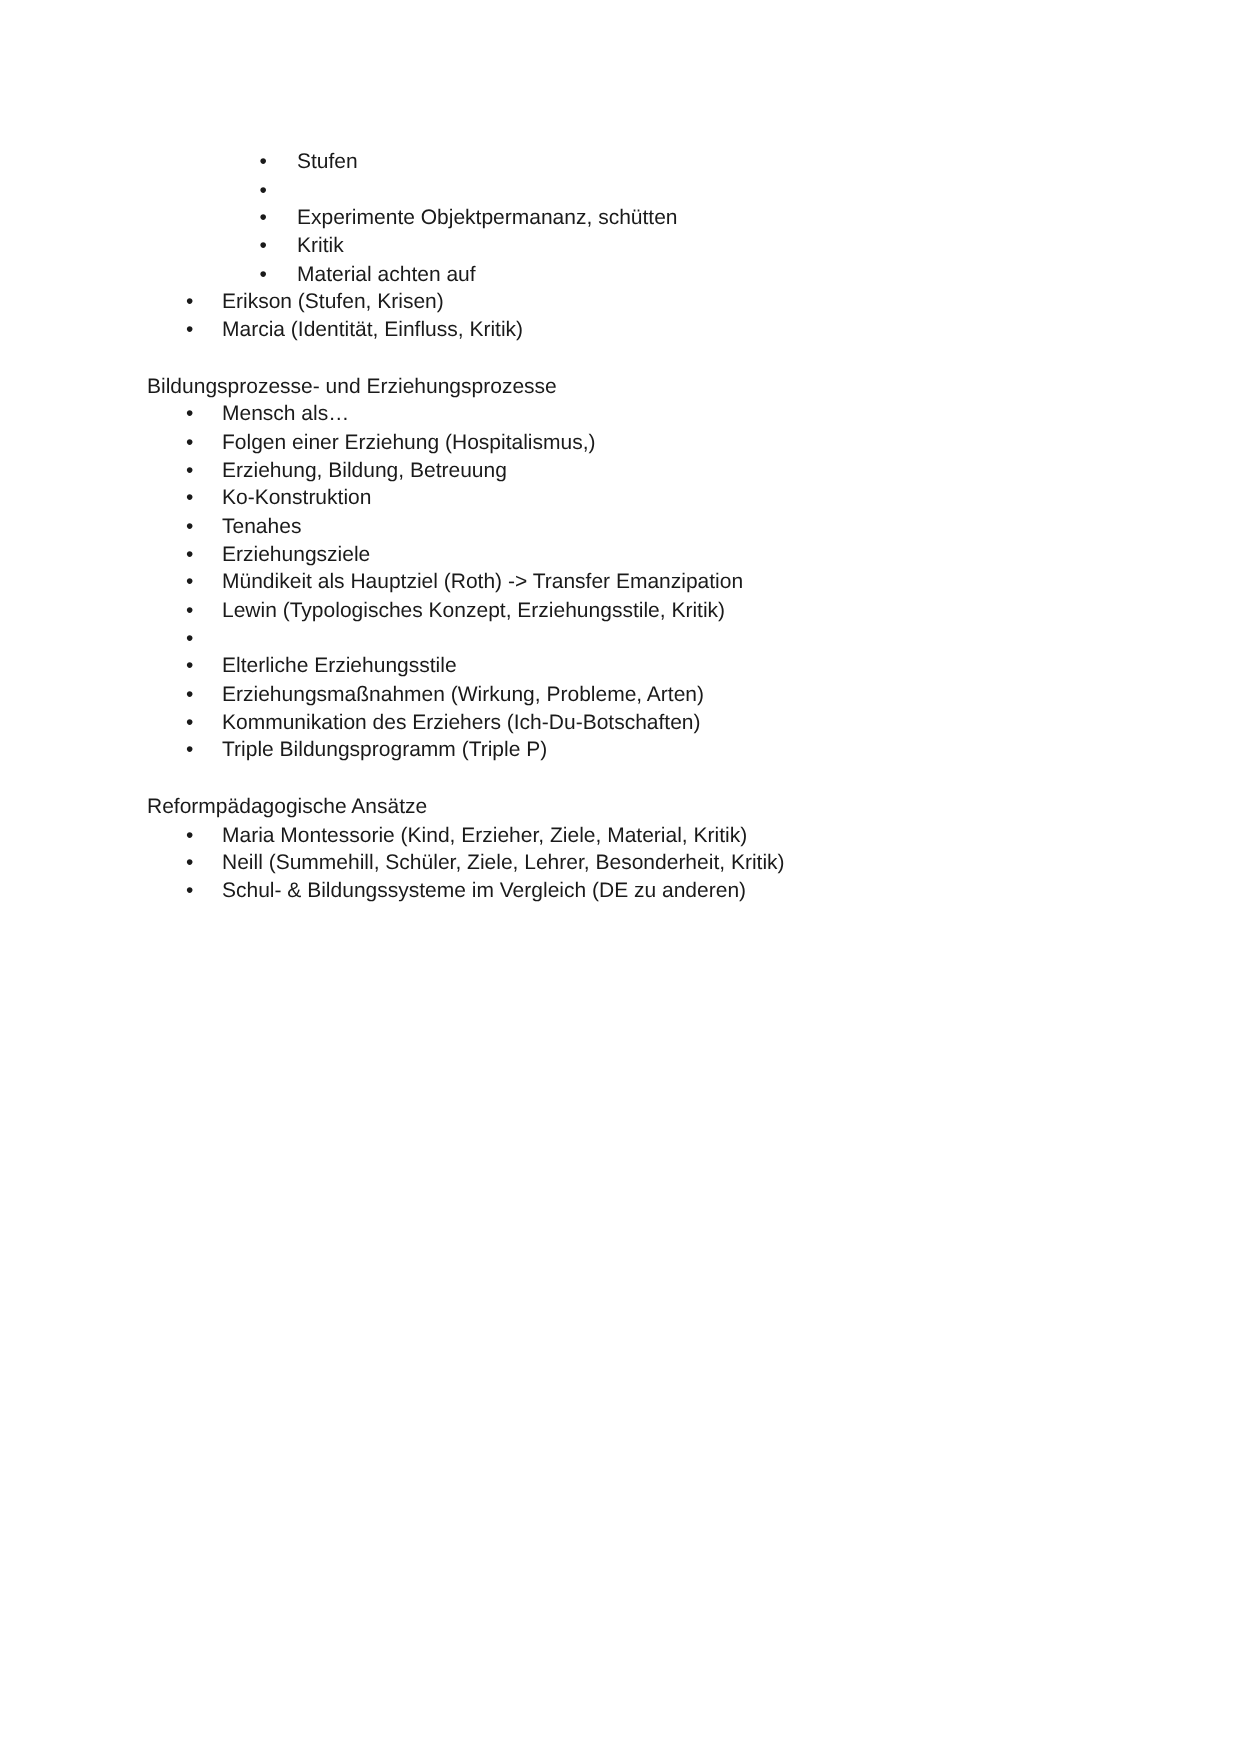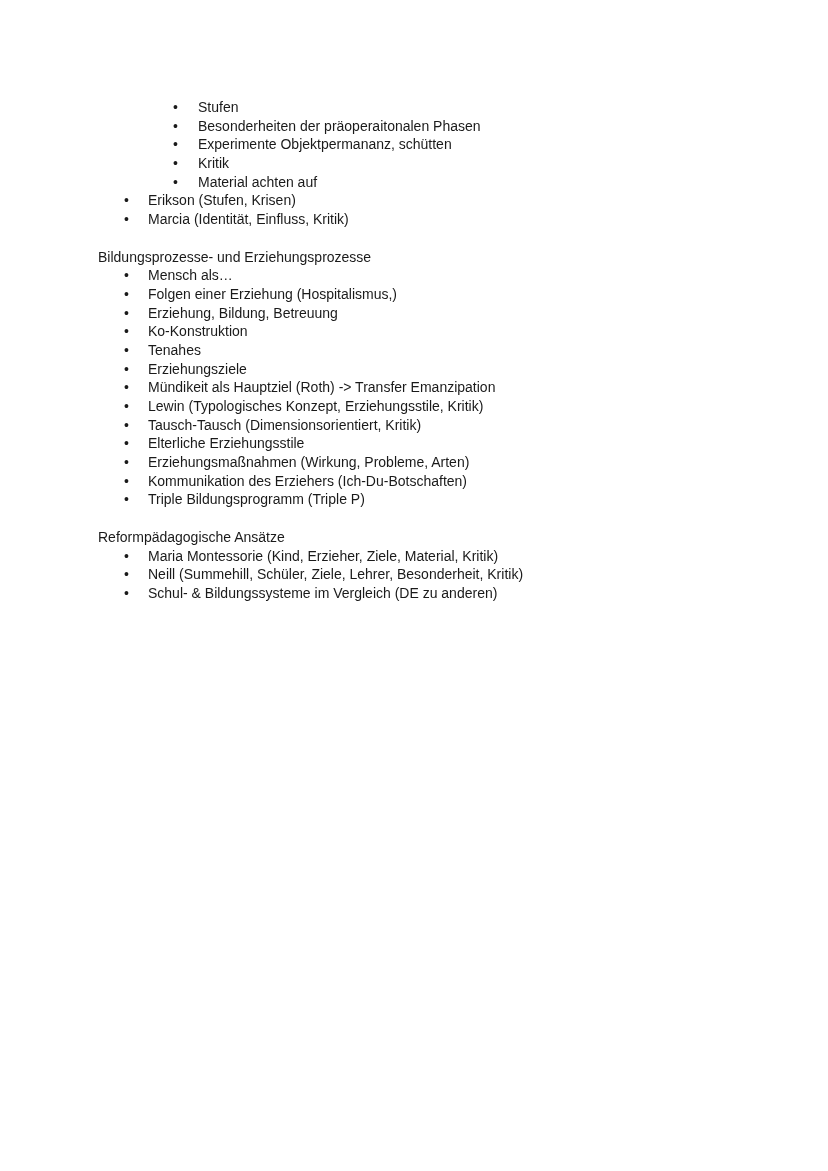--- a/index.html
+++ b/index.html
@@ -21,21 +21,20 @@
 
 <div class="page">
 
   <div>
     <div class="line lvl2">
         <span class="bullet">•</span>
         <span class="text">Stufen</span>
       </div>
     <div class="line lvl2">
         <span class="bullet">•</span>
-        <span class="text">Besonderheiten der präoperaitonalen Phasen</span>
       </div>
     <div class="line lvl2">
         <span class="bullet">•</span>
         <span class="text">Experimente Objektpermananz, schütten</span>
       </div>
     <div class="line lvl2">
         <span class="bullet">•</span>
         <span class="text">Kritik</span>
       </div>
     <div class="line lvl2">
@@ -85,21 +84,20 @@
     <div class="line lvl1">
         <span class="bullet">•</span>
         <span class="text">Mündikeit als Hauptziel (Roth) -&gt; Transfer Emanzipation</span>
       </div>
     <div class="line lvl1">
         <span class="bullet">•</span>
         <span class="text">Lewin (Typologisches Konzept, Erziehungsstile, Kritik)</span>
       </div>
     <div class="line lvl1">
         <span class="bullet">•</span>
-        <span class="text">Tausch-Tausch (Dimensionsorientiert, Kritik)</span>
       </div>
     <div class="line lvl1">
         <span class="bullet">•</span>
         <span class="text">Elterliche Erziehungsstile</span>
       </div>
     <div class="line lvl1">
         <span class="bullet">•</span>
         <span class="text">Erziehungsmaßnahmen (Wirkung, Probleme, Arten)</span>
       </div>
     <div class="line lvl1">

